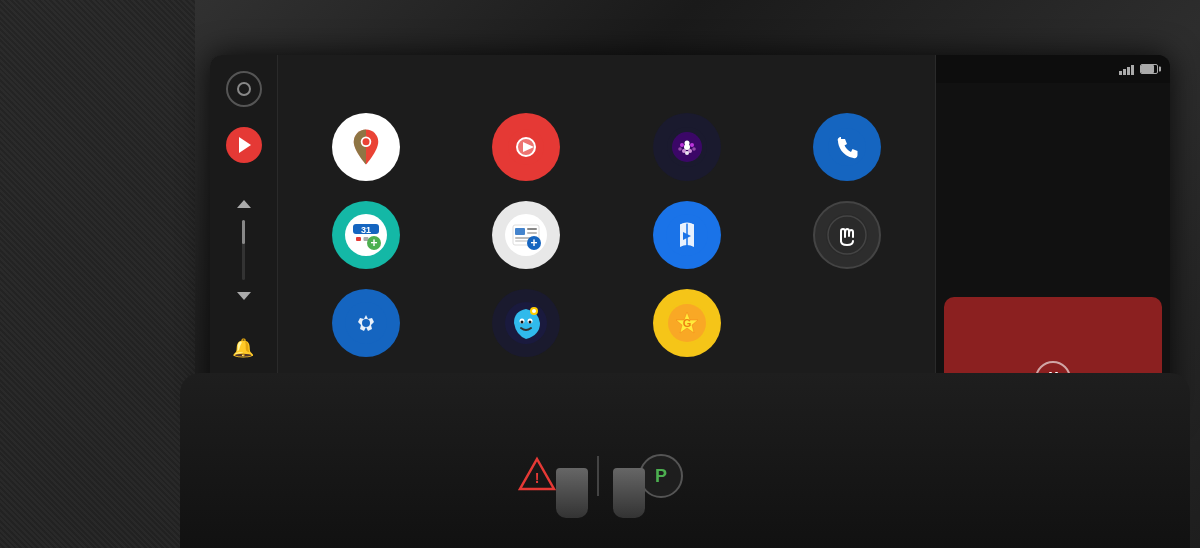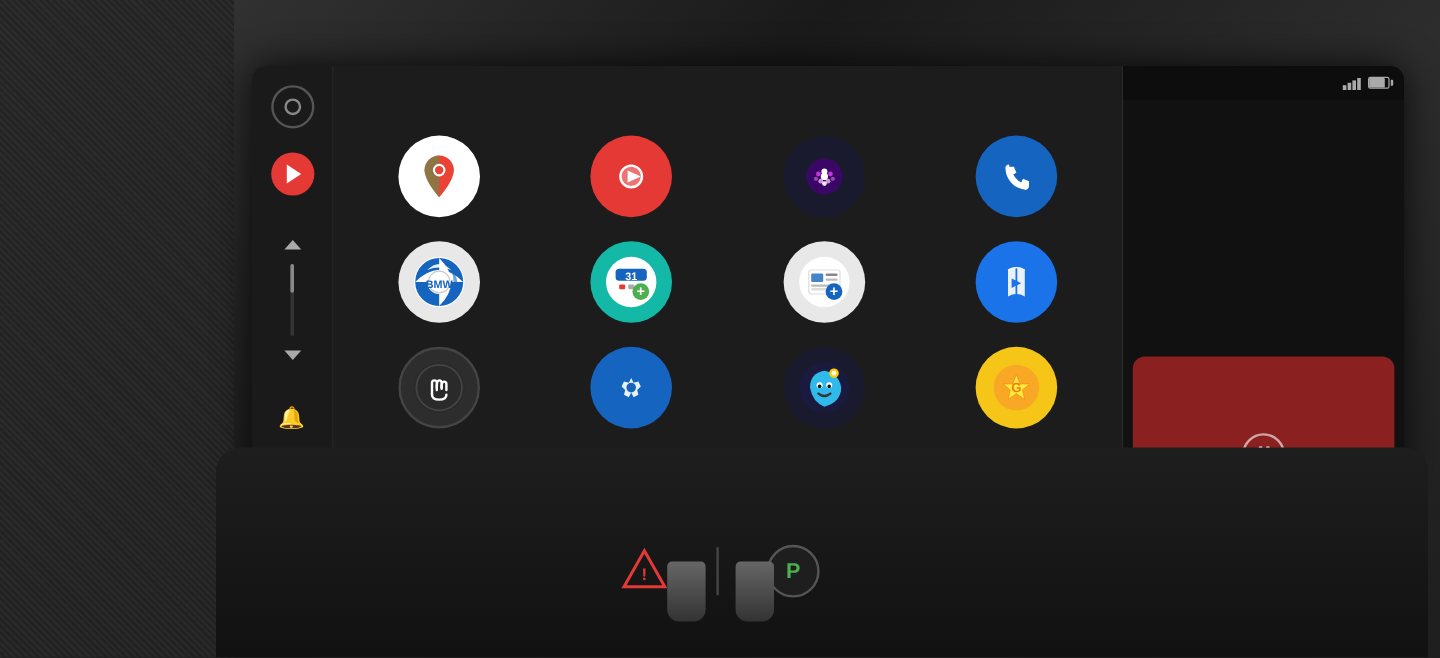--- a/index.html
+++ b/index.html
@@ -513,37 +513,20 @@
       <div class="app-item">
         <div class="app-icon icon-phone">
           <svg width="40" height="40" viewBox="0 0 40 40">
             <circle cx="20" cy="20" r="19" fill="#1565c0"></circle>
             <path d="M14 12h4l2 5-2.5 1.5c1.5 3 3.5 5 6.5 6.5L25.5 22l5 2v4c0 2-2 4-4 3C15 29 11 19 11 14c-1-2 1-4 3-4z" fill="white"></path>
           </svg>
         </div>
         <span class="app-label"></span>
       </div>
 
-      <div class="app-item">
-        <div class="app-icon icon-exit">
-          <svg width="44" height="44" viewBox="0 0 44 44">
-            <circle cx="22" cy="22" r="21" fill="white"></circle>
-            <circle cx="22" cy="22" r="20" fill="#1565c0"></circle>
-
-            <path d="M2 22 Q22 2 42 22" fill="white"></path>
-            <path d="M22 2 Q42 22 22 42" fill="white"></path>
-            <circle cx="22" cy="22" r="10" fill="white"></circle>
-            <path d="M12 12 Q22 2 32 12 Q22 8 12 12z" fill="white" opacity="0.9"></path>
-            <path d="M32 12 Q42 22 32 32 Q36 22 32 12z" fill="#1565c0" opacity="0.6"></path>
-            <circle cx="22" cy="22" r="9" fill="none" stroke="#ccc" stroke-width="1"></circle>
-            <text x="22" y="27" text-anchor="middle" font-size="9" font-weight="bold" fill="#1565c0">BMW</text>
-          </svg>
-        </div>
-        <span class="app-label"></span>
-      </div>
 
       <div class="app-item">
         <div class="app-icon icon-calendar">
           <svg width="44" height="44" viewBox="0 0 44 44">
             <circle cx="22" cy="22" r="21" fill="white"></circle>
             <rect x="9" y="11" width="26" height="24" rx="3" fill="white"></rect>
             <rect x="9" y="11" width="26" height="10" rx="3" fill="#1565c0"></rect>
             <text x="22" y="20" text-anchor="middle" font-size="9" font-weight="bold" fill="white">31</text>
             <rect x="12" y="24" width="5" height="4" rx="1" fill="#e53935"></rect>
             <rect x="19.5" y="24" width="5" height="4" rx="1" fill="#aaa"></rect>

